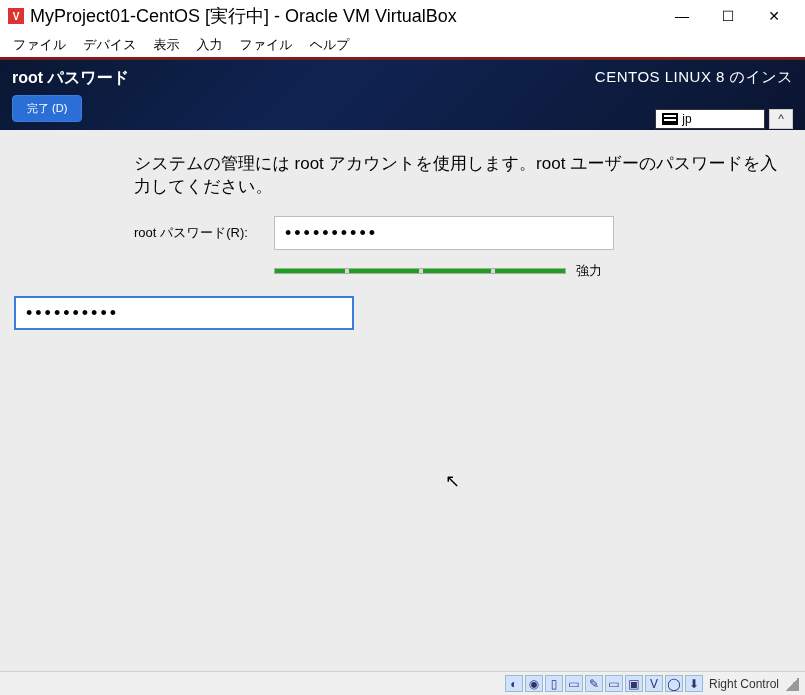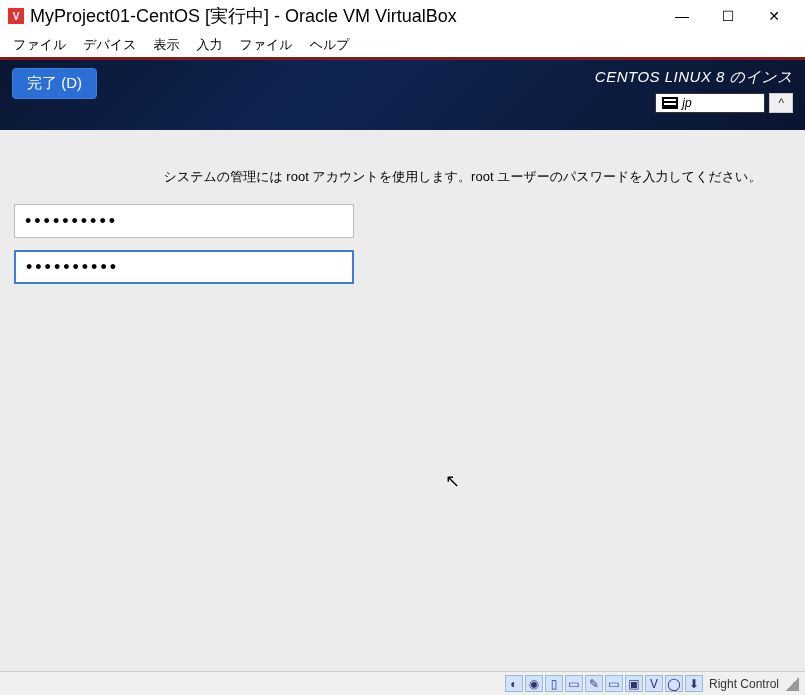--- a/index.html
+++ b/index.html
@@ -26,33 +26,33 @@
       padding: 8px 12px;
     }
     .installer-header .left { flex: 1; }
     .screen-title { font-size: 16px; font-weight: bold; margin-bottom: 6px; }
     .done-btn {
       background: #2b6fd6;
       color: #fff;
       border: 1px solid #3a7de0;
       border-radius: 4px;
       padding: 5px 14px;
-      font-size: 15px;
+      font-size: 11px;
     }
-    .installer-header .right { text-align: right; display: flex; flex-direction: column; align-items: flex-end; gap: 6px; font-style: italic; }
+    .installer-header .right { text-align: right; display: flex; flex-direction: column; align-items: flex-end; gap: 22px; }
     .distro-title { font-size: 15px; font-weight: 500; letter-spacing: 0.5px; white-space: nowrap; }
     .kb-row { display: flex; gap: 4px; }
     .kb-indicator { background: #fff; color: #000; padding: 2px 30px 2px 6px; font-size: 12px; display: flex; align-items: center; gap: 4px; min-width: 110px; border:1px solid #333; }
     .kb-indicator .kb-icon { width: 16px; height: 12px; background: #000; display: inline-block; position: relative; }
     .kb-indicator .kb-icon::after{content:""; position:absolute; inset:2px; background:linear-gradient(#fff,#fff) 0 0/100% 2px no-repeat, linear-gradient(#fff,#fff) 0 4px/100% 2px no-repeat;}
     .kb-btn { background: #f0f0f0; color: #333; padding: 2px 8px; border:1px solid #ccc; font-size:12px;}
 
     
     .content { background: #ececec; padding: 20px 14px 0 14px; height: calc(100% - 32px - 28px - 70px - 24px); position: relative; }
-    .instruction { font-size: 13px; margin: 18px 0 18px 120px; text-align: center; }
+    .instruction { font-size: 17px; margin: 2px 0 18px 120px; }
     .form-row { display: flex; align-items: center; margin-bottom: 12px; }
     .form-label { width: 260px; font-size: 13px; padding-left: 120px; }
     .form-input-wrap { flex: 1; max-width: 345px; position: relative; }
     input.pw {
       width: 340px;
       height: 34px;
       border: 1px solid #bdbdbd;
       padding: 0 10px;
       font-size: 18px;
       letter-spacing: 3px;
@@ -93,43 +93,49 @@
   <span class="menu-item">ファイル</span>
   <span class="menu-item">デバイス</span>
   <span class="menu-item">表示</span>
   <span class="menu-item">入力</span>
   <span class="menu-item">ファイル</span>
   <span class="menu-item">ヘルプ</span>
 </div>
 
 <div class="installer-header">
   <div class="left">
+    <div class="screen-title">root パスワード</div>
     <button class="done-btn">完了 (D)</button>
   </div>
   <div class="right">
     <div class="distro-title">CENTOS LINUX 8 のインス</div>
     <div class="kb-row">
       <div class="kb-indicator">
         <span class="kb-icon"></span>
         <span>jp</span>
       </div>
       <div class="kb-btn">^</div>
     </div>
   </div>
 </div>
 
 <div class="content">
   <div class="instruction">システムの管理には root アカウントを使用します。root ユーザーのパスワードを入力してください。</div>
 
   <div class="form-row">
+    <div class="form-label">root パスワード(R):</div>
     <div class="form-input-wrap">
       <input class="pw" type="text" readonly="" value="••••••••••" style="">
     </div>
   </div>
 
+  <div class="strength-row">
+    <div class="strength-bar"></div>
+    <div class="strength-label">強力</div>
+  </div>
 
   <div class="form-row">
     <div class="form-input-wrap">
       <input class="pw focused" type="text" readonly="" value="••••••••••" style="">
     </div>
   </div>
 
   <div class="cursor">↖</div>
 </div>
 

